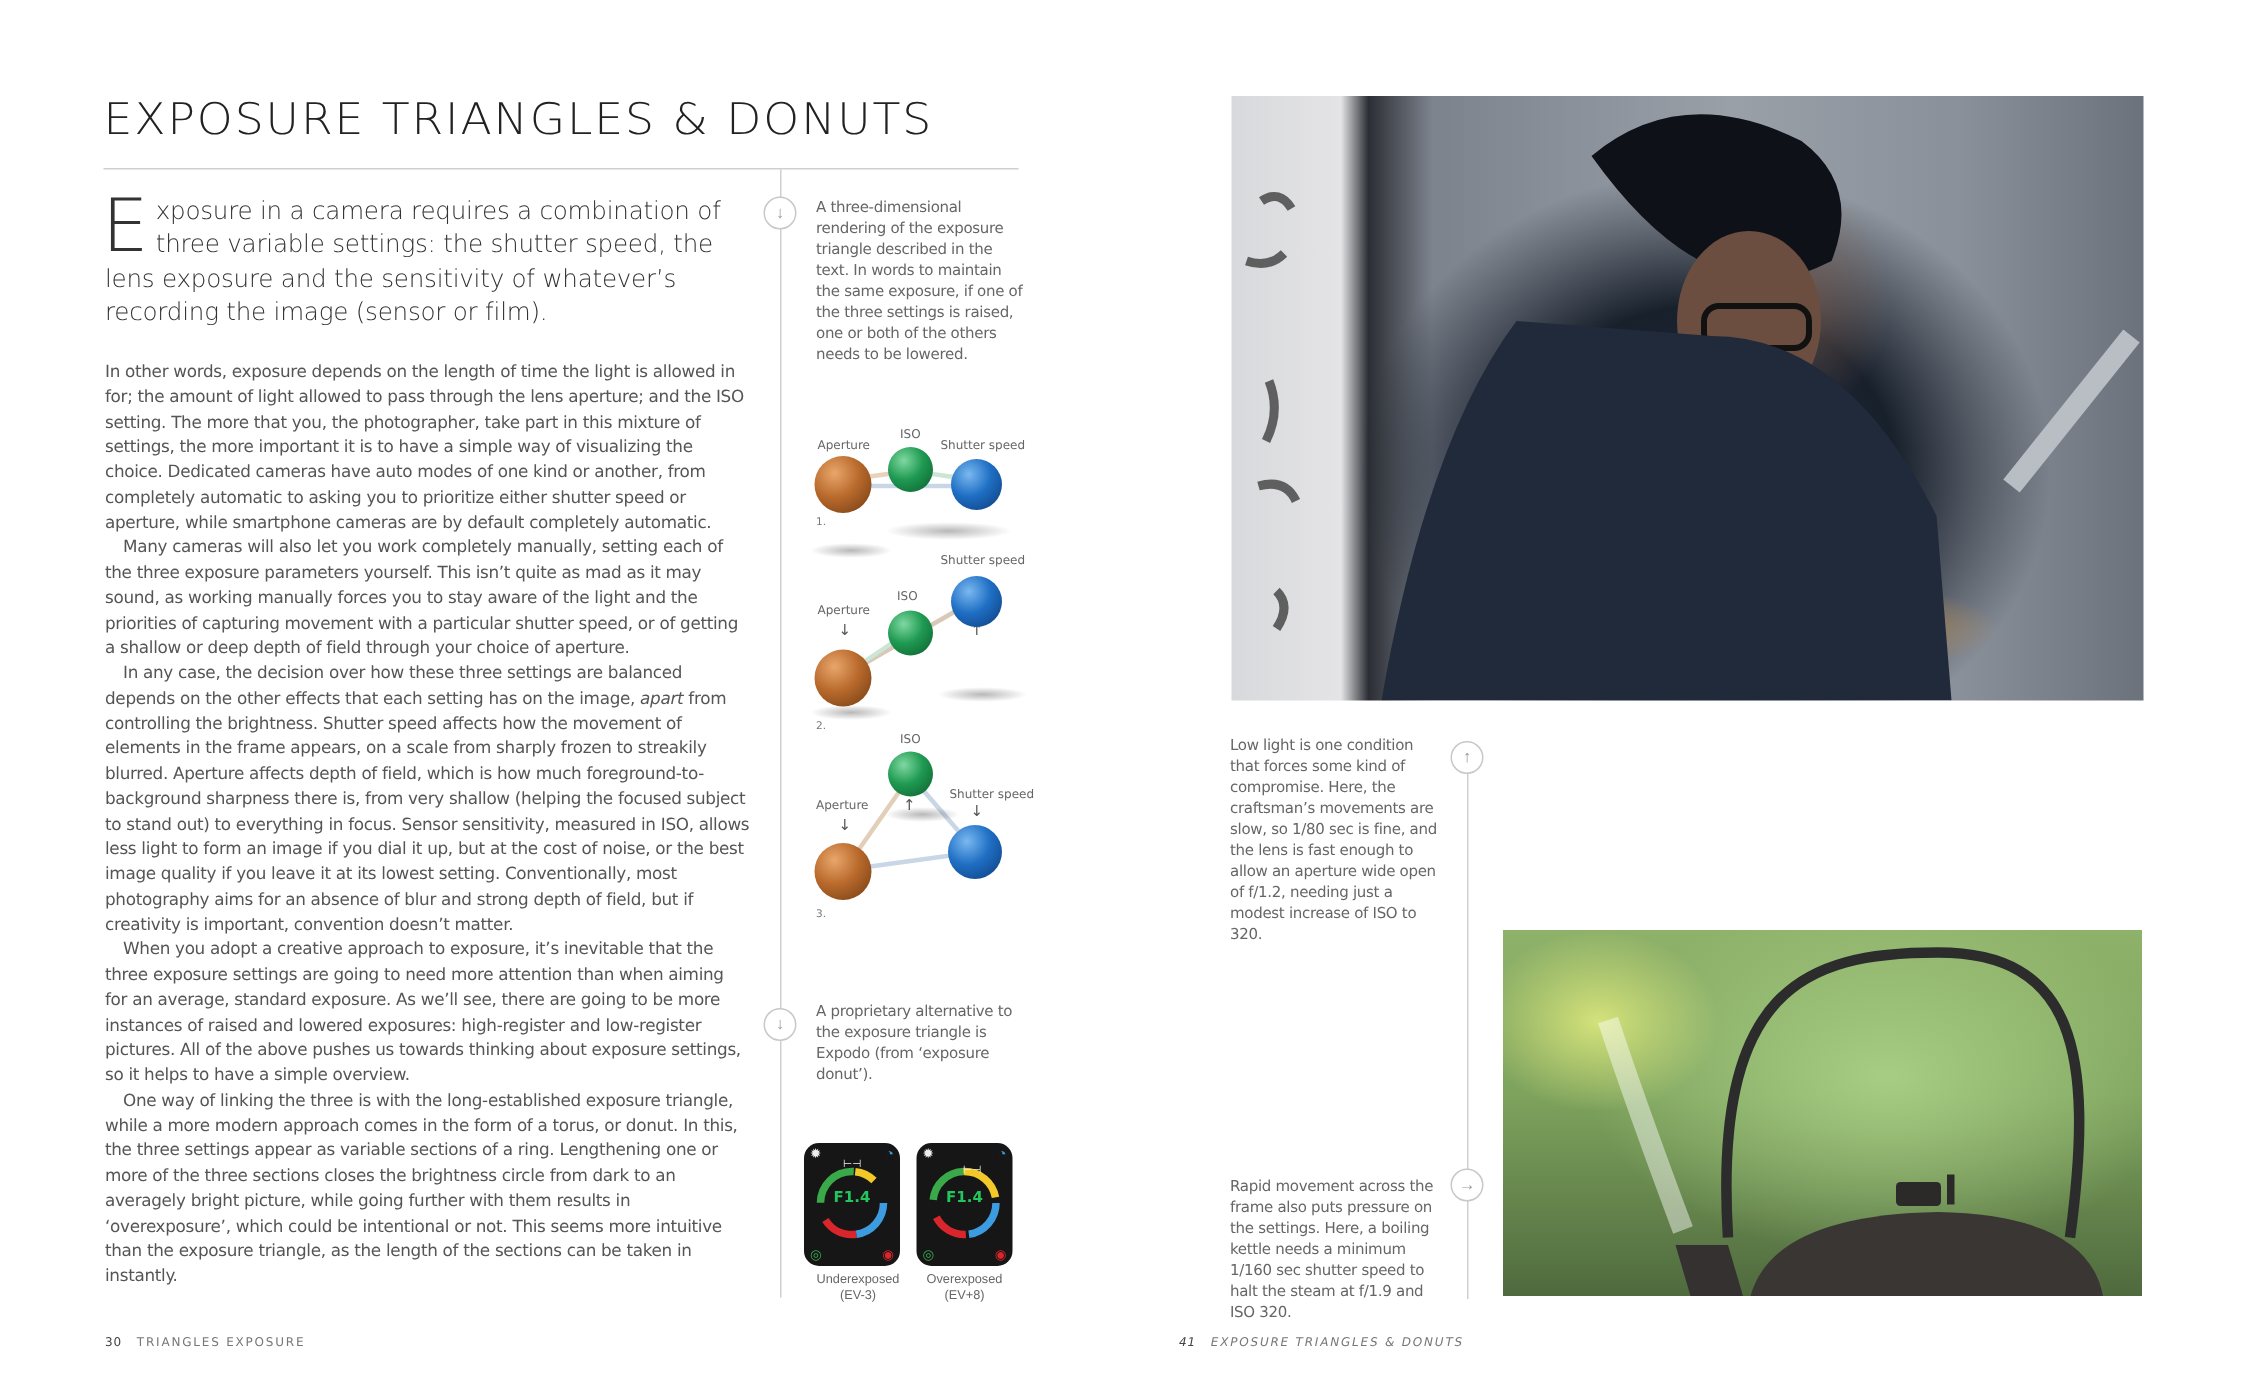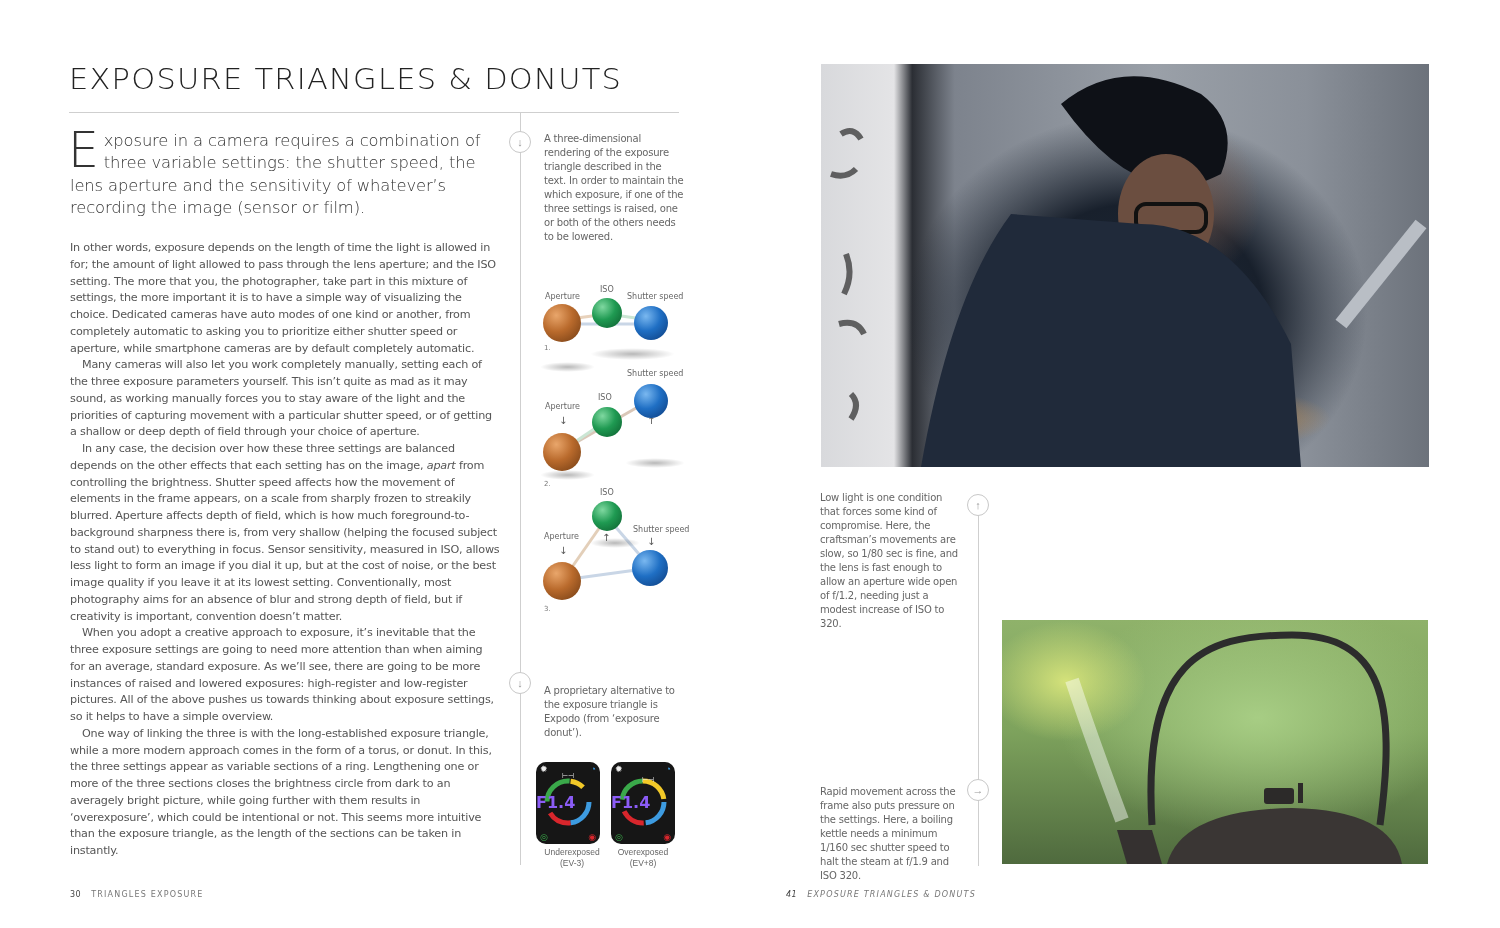--- a/index.html
+++ b/index.html
@@ -52,51 +52,51 @@
   .ball.green  { background: radial-gradient(circle at 35% 30%, #7fd8a0 0%, #1f9a52 45%, #0c5a2c 100%); }
   .ball.blue   { background: radial-gradient(circle at 35% 30%, #7ab8f0 0%, #1f6fc4 45%, #0c3a7a 100%); }
   .shadow { position: absolute; border-radius: 50%; background: radial-gradient(ellipse at center, rgba(0,0,0,0.28) 0%, rgba(0,0,0,0) 70%); }
   .step-num { position: absolute; font-size: 7px; color: #777; }
   .arrow-mark { position: absolute; font-size: 10px; color: #555; line-height: 1; }
 
   .donut {
     position: absolute; width: 64px; height: 82px; border-radius: 10px; background: #161616;
   }
   .donut-ring { position: absolute; left: 6px; top: 14px; width: 52px; height: 52px; }
-  .donut-value { position: absolute; left: 0; right: 0; top: 31px; text-align: left; font-weight: bold; font-size: 16px; color: #8b5cf6; font-family: "DejaVu Sans", sans-serif; }
+  .donut-value { position: absolute; left: 0; right: 0; top: 31px; text-align: center; font-weight: bold; font-size: 10px; color: #22c55e; font-family: "DejaVu Sans", sans-serif; }
   .donut-caption { position: absolute; font-size: 8.5px; line-height: 11px; color: #666; text-align: center; width: 80px; }
 
   .photo { position: absolute; overflow: hidden; }
   .folio { position: absolute; top: 890px; font-size: 8px; letter-spacing: 1.2px; color: #777; font-family: "DejaVu Sans", sans-serif; }
   .folio .num { color: #444; margin-right: 10px; letter-spacing: 0.5px; }
 </style>
 </head>
 <body>
 
 <div class="page-title">EXPOSURE TRIANGLES &amp; DONUTS</div>
 <div class="title-rule"></div>
 
 <div class="lead">
-  <span class="dropcap">E</span><span>xposure in a camera requires a combination of three variable settings: the shutter speed, the lens aperture and the sensitivity of whatever’s recording the image (sensor or film).</span>
+  <span class="dropcap">E</span><span>xposure in a camera requires a combination of three variable settings: the shutter speed, the lens exposure and the sensitivity of whatever’s recording the image (sensor or film).</span>
 </div>
 
 <div class="body-text">
   <p>In other words, exposure depends on the length of time the light is allowed in for; the amount of light allowed to pass through the lens aperture; and the ISO setting. The more that you, the photographer, take part in this mixture of settings, the more important it is to have a simple way of visualizing the choice. Dedicated cameras have auto modes of one kind or another, from completely automatic to asking you to prioritize either shutter speed or aperture, while smartphone cameras are by default completely automatic.</p>
   <p>Many cameras will also let you work completely manually, setting each of the three exposure parameters yourself. This isn’t quite as mad as it may sound, as working manually forces you to stay aware of the light and the priorities of capturing movement with a particular shutter speed, or of getting a shallow or deep depth of field through your choice of aperture.</p>
   <p><span>In any case, the decision over how these three settings are balanced depends on the other effects that each setting has on the image, </span><em>apart</em><span> from controlling the brightness. Shutter speed affects how the movement of elements in the frame appears, on a scale from sharply frozen to streakily blurred. Aperture affects depth of field, which is how much foreground-to-background sharpness there is, from very shallow (helping the focused subject to stand out) to everything in focus. Sensor sensitivity, measured in ISO, allows less light to form an image if you dial it up, but at the cost of noise, or the best image quality if you leave it at its lowest setting. Conventionally, most photography aims for an absence of blur and strong depth of field, but if creativity is important, convention doesn’t matter.</span></p>
   <p>When you adopt a creative approach to exposure, it’s inevitable that the three exposure settings are going to need more attention than when aiming for an average, standard exposure. As we’ll see, there are going to be more instances of raised and lowered exposures: high-register and low-register pictures. All of the above pushes us towards thinking about exposure settings, so it helps to have a simple overview.</p>
   <p>One way of linking the three is with the long-established exposure triangle, while a more modern approach comes in the form of a torus, or donut. In this, the three settings appear as variable sections of a ring. Lengthening one or more of the three sections closes the brightness circle from dark to an averagely bright picture, while going further with them results in ‘overexposure’, which could be intentional or not. This seems more intuitive than the exposure triangle, as the length of the sections can be taken in instantly.</p>
 </div>
 
 <div class="vline" style="left:520px; top:113px; height:752px;"></div>
 <div class="circle-icon" style="left:509px; top:131px;">↓</div>
 <div class="circle-icon" style="left:509px; top:672px;">↓</div>
 
-<div class="caption" style="left:544px; top:132px; width:140px;">A three-dimensional rendering of the exposure triangle described in the text. In order to maintain the which exposure, if one of the three settings is raised, one or both of the others needs to be lowered.</div>
-<div class="caption" style="left:544px; top:684px; width:140px;">A proprietary alternative to the exposure triangle is Expodo (from ‘exposure donut’).</div>
+<div class="caption" style="left:544px; top:132px; width:140px;">A three-dimensional rendering of the exposure triangle described in the text. In words to maintain the same exposure, if one of the three settings is raised, one or both of the others needs to be lowered.</div>
+<div class="caption" style="left:544px; top:668px; width:140px;">A proprietary alternative to the exposure triangle is Expodo (from ‘exposure donut’).</div>
 
 <div class="diagram" style="left:530px; top:280px; width:170px; height:340px;">
   <svg width="170" height="340" style="position:absolute; left:0; top:0;">
 
     <line x1="32" y1="44" x2="120" y2="44" stroke="#c9d6e6" stroke-width="3"></line>
     <line x1="32" y1="40" x2="77" y2="34" stroke="#e8d2bc" stroke-width="3"></line>
     <line x1="77" y1="34" x2="120" y2="40" stroke="#cbe6d4" stroke-width="3"></line>
 
     <line x1="33" y1="170" x2="120" y2="120" stroke="#d9c7b8" stroke-width="3"></line>
     <line x1="33" y1="170" x2="76" y2="141" stroke="#cbe6d4" stroke-width="3"></line>

